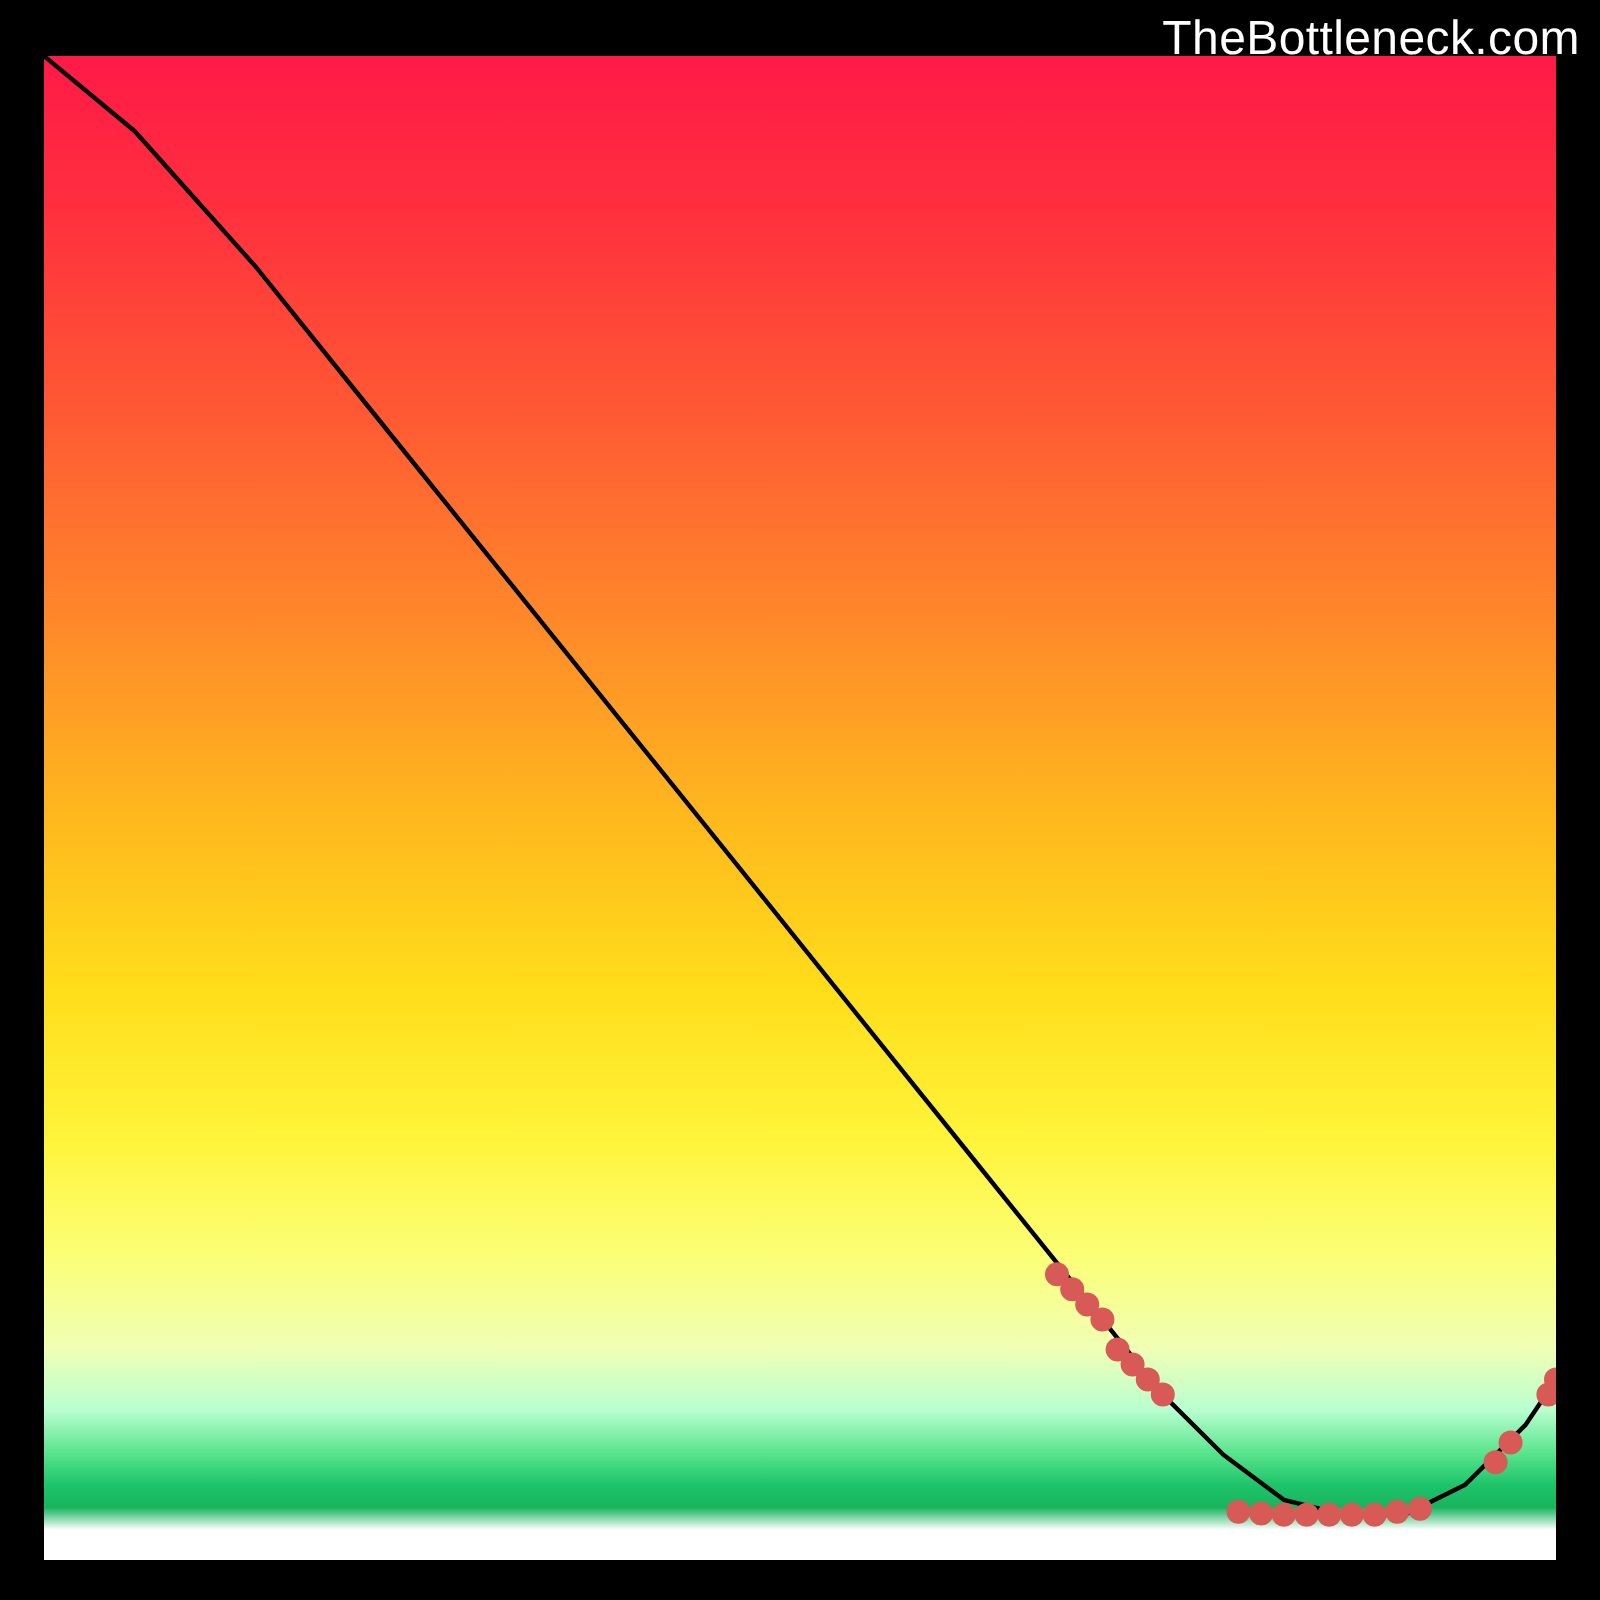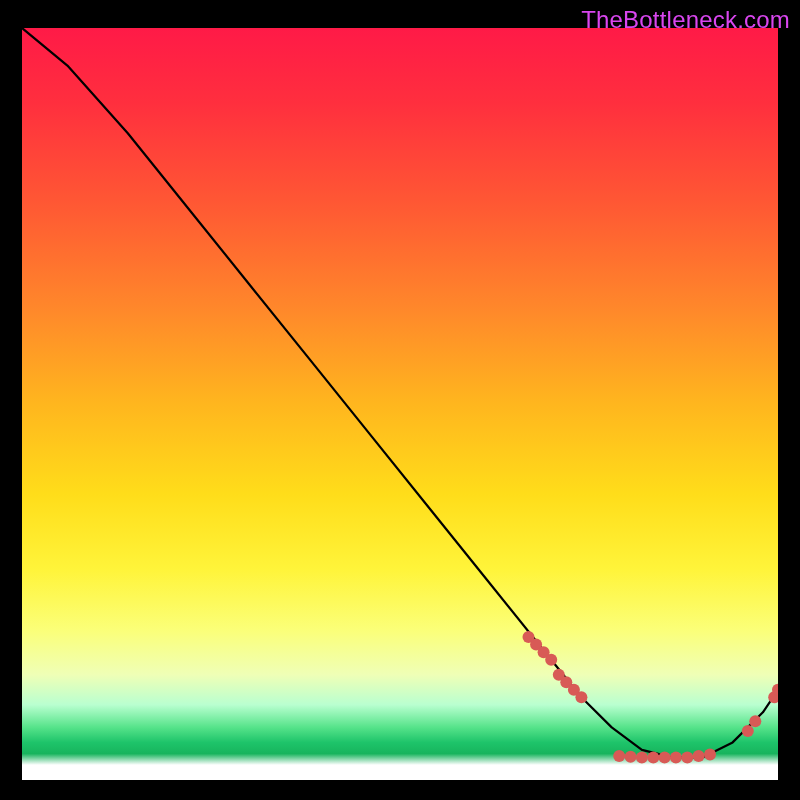--- a/index.html
+++ b/index.html
@@ -14,21 +14,21 @@
   .frame {
     position: relative;
     width: 800px;
     height: 800px;
     background: #000;
   }
   .watermark {
     position: absolute;
     top: 6px;
     right: 10px;
-    color: #d946ef;
+    color: #ffffff;
     font-size: 24px;
     font-weight: 400;
     letter-spacing: 0.2px;
     user-select: none;
   }
   
   .plot {
     position: absolute;
     left: 22px;
     top: 28px;

